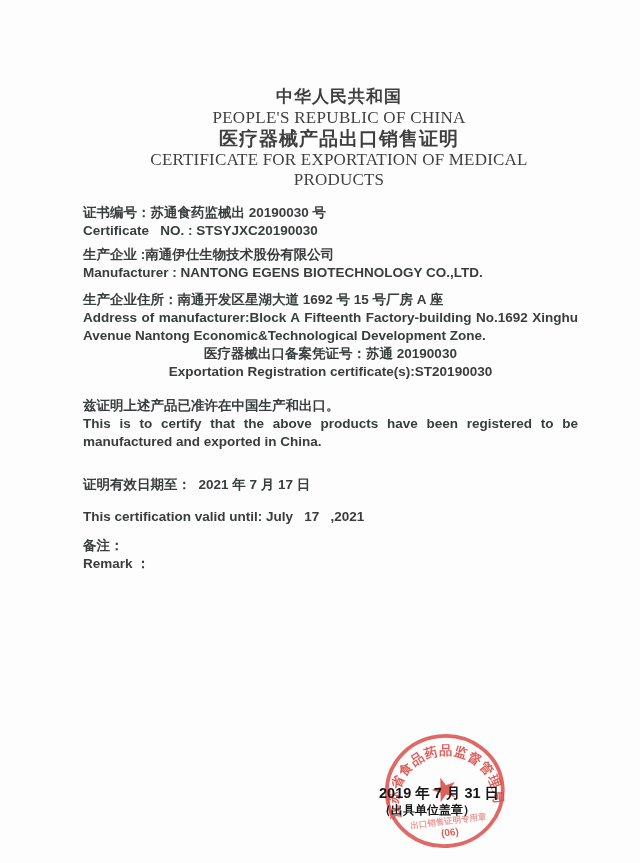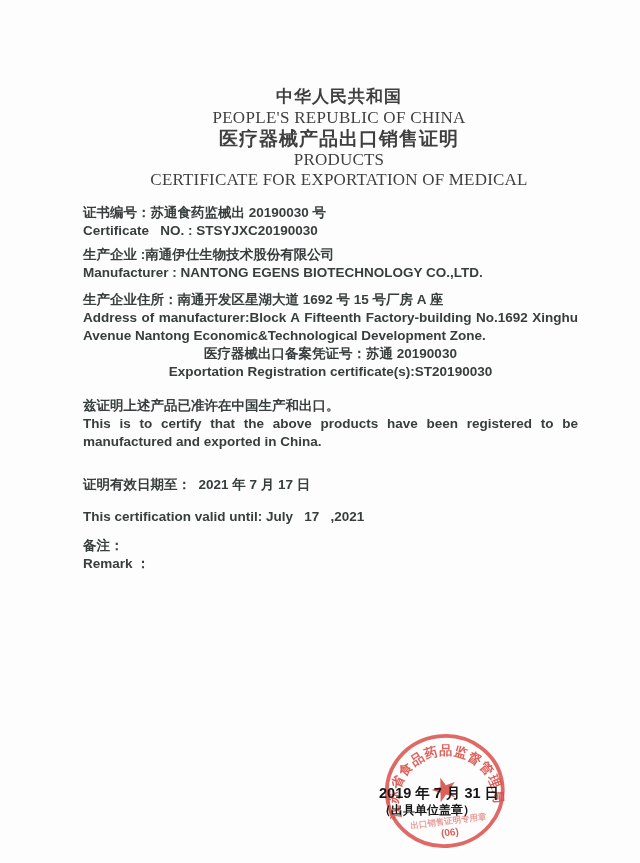--- a/index.html
+++ b/index.html
@@ -63,22 +63,22 @@
 </style>
 </head>
 <body>
 
 <div class="page">
 
   <div class="header">
     <div class="h-cn-1">中华人民共和国</div>
     <div class="h-en-1">PEOPLE'S REPUBLIC OF CHINA</div>
     <div class="h-cn-2">医疗器械产品出口销售证明</div>
+    <div class="h-en-2">CERTIFICATE FOR EXPORTATION OF MEDICAL</div>
     <div class="h-en-2">PRODUCTS</div>
-    <div class="h-en-2">CERTIFICATE FOR EXPORTATION OF MEDICAL</div>
   </div>
 
   <div class="doc-body">
 
     <div class="sec-cert">
       <div class="line">证书编号：苏通食药监械出 20190030 号</div>
       <div class="line">Certificate   NO. : STSYJXC20190030</div>
     </div>
 
 

